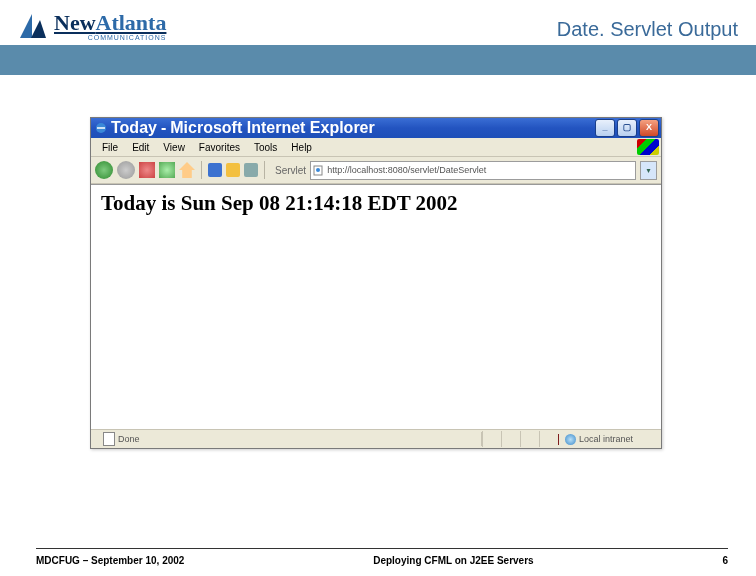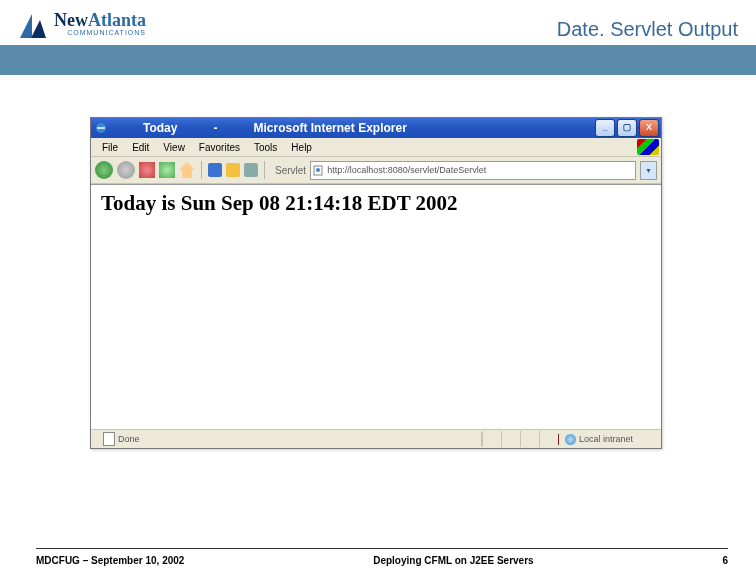--- a/index.html
+++ b/index.html
@@ -22,23 +22,24 @@
     display: flex;
     align-items: flex-start;
     gap: 6px;
   }
   .logo-mark {
     width: 30px;
     height: 30px;
   }
   .logo-text {
     font-family: Georgia, 'Times New Roman', serif;
-    font-size: 18px;
+    font-size: 22px;
     color: #0a2f5c;
     font-weight: 600;
+    text-decoration: underline;
   }
   .logo-text .light { color: #2d6aa8; }
   .logo-sub {
     font-size: 7px;
     letter-spacing: 1px;
     color: #2d6aa8;
     text-align: right;
     margin-top: -2px;
   }
   .slide-title {
@@ -69,24 +70,23 @@
     justify-content: space-between;
     padding: 0 2px 0 4px;
   }
   .ie-titlebar-left {
     display: flex;
     align-items: center;
     gap: 4px;
   }
   .ie-title {
     color: #fff;
-    font-size: 12px;
+    font-size: 16px;
     font-family: Tahoma, sans-serif;
     font-weight: bold;
-    margin-left: 32px;
   }
   .ie-e-icon {
     width: 12px;
     height: 12px;
   }
   .ie-winbtns {
     display: flex;
     gap: 2px;
   }
   .ie-winbtn {

